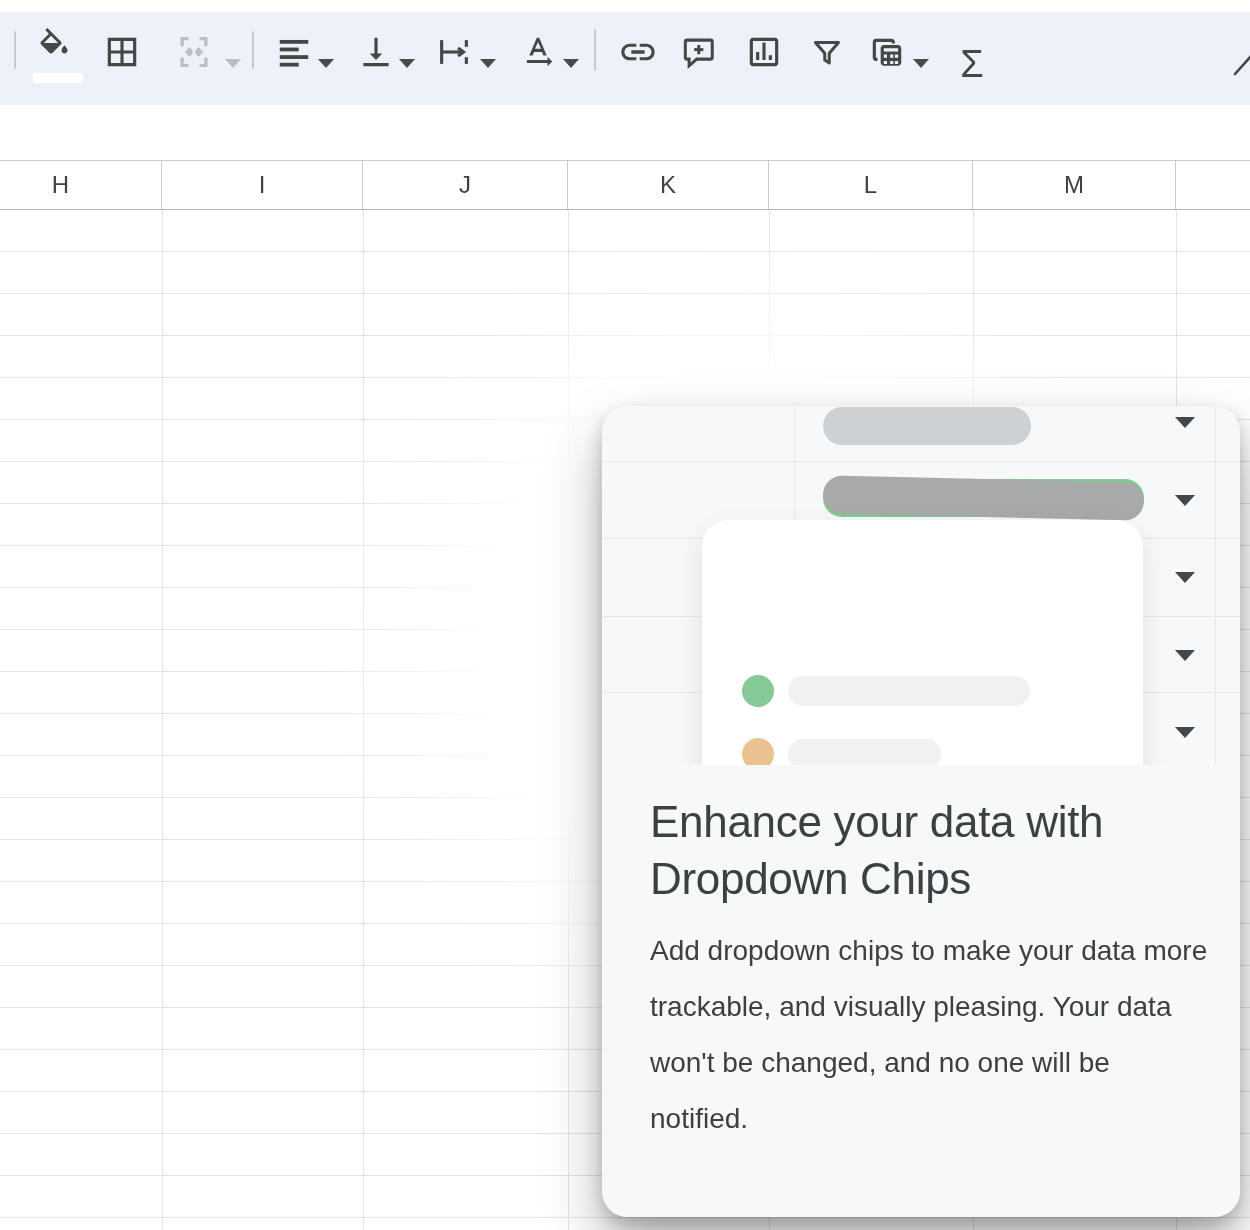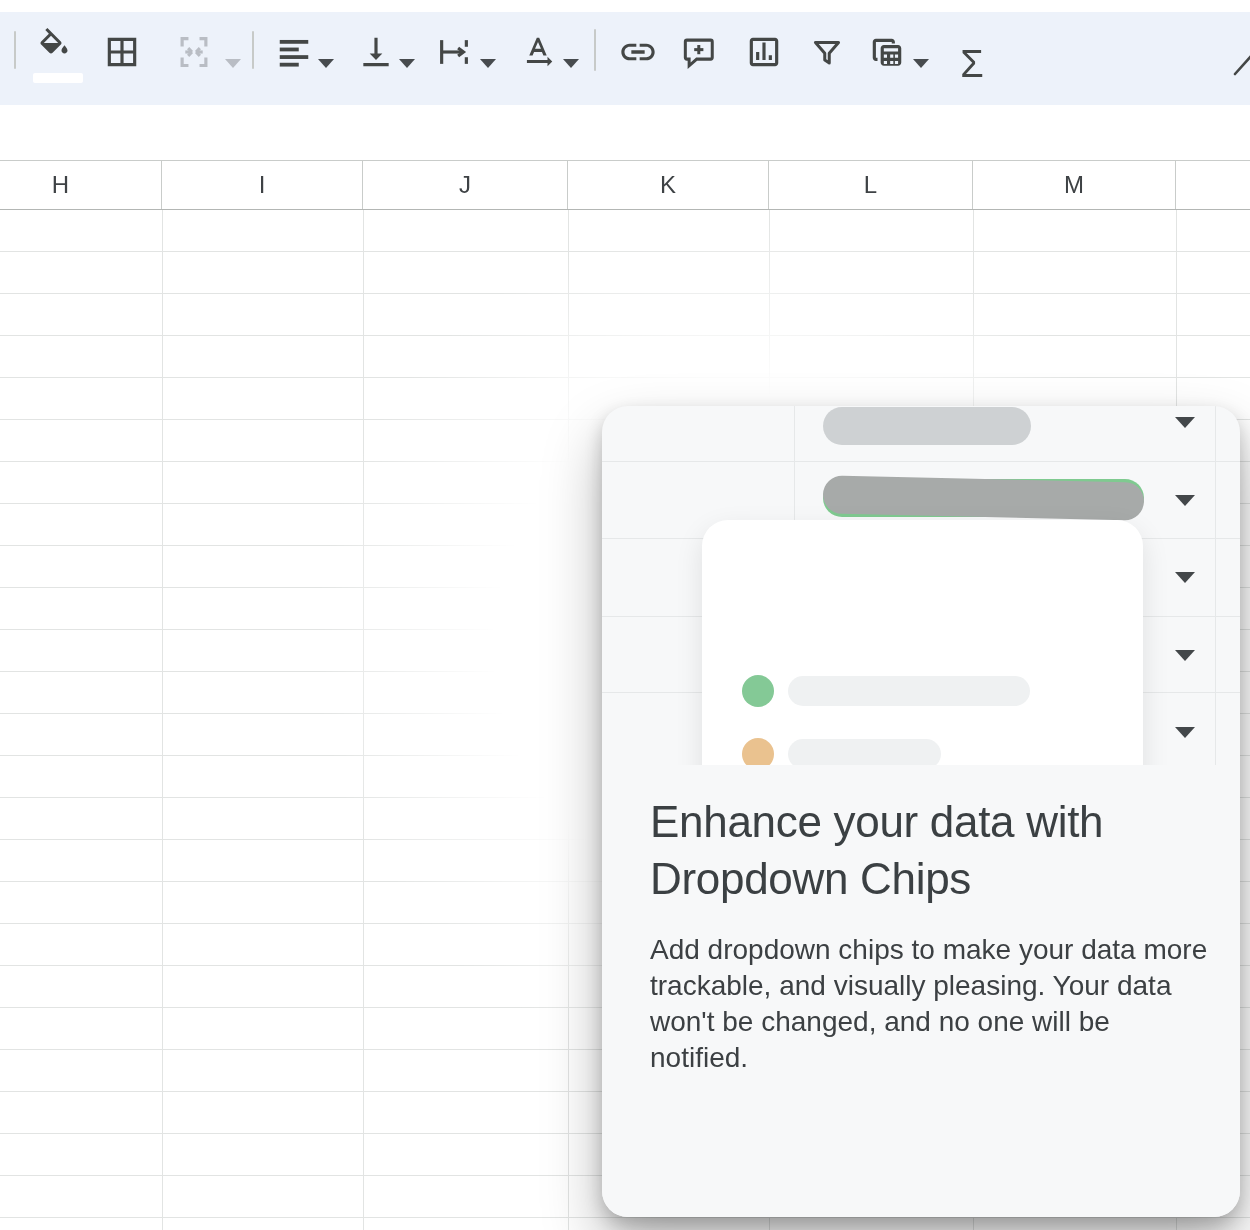--- a/index.html
+++ b/index.html
@@ -70,22 +70,22 @@
   .menu-dot{position:absolute;width:32px;height:32px;border-radius:50%;}
   .menu-pill{position:absolute;height:30px;border-radius:15px;background:#eff1f2;}
   .promo-text{
     position:absolute;left:0;top:359px;width:638px;height:452px;background:#f7f8f9;
   }
   .promo-title{
     position:absolute;left:48px;top:28px;width:565px;
     font-size:44px;line-height:57px;color:#3b4043;letter-spacing:-0.3px;font-weight:400;
   }
   .promo-body{
-    position:absolute;left:48px;top:167px;width:562px;
-    font-size:28px;line-height:36px;color:#3c4043;
+    position:absolute;left:48px;top:158px;width:562px;
+    font-size:28px;line-height:56px;color:#3c4043;
   }
 </style>
 </head>
 <body>
 
 <div class="toolbar">
 
   <div class="sep" style="left:14px;top:19px;height:38px;"></div>
 
   <div class="tbox" style="left:34px;top:14px;">

